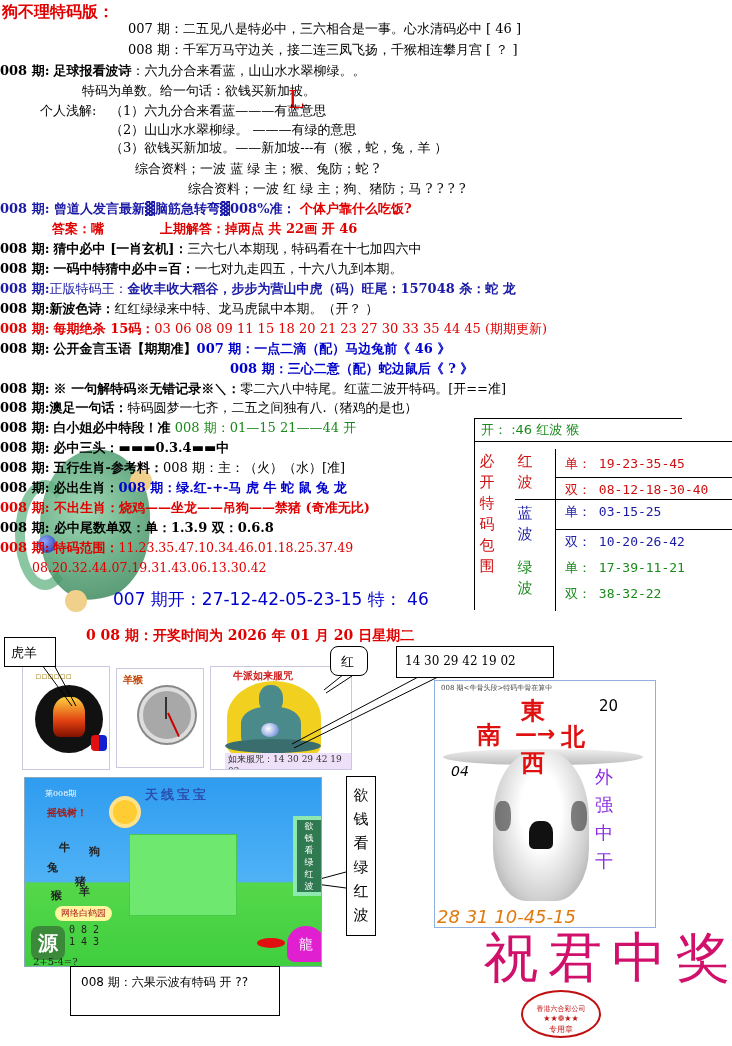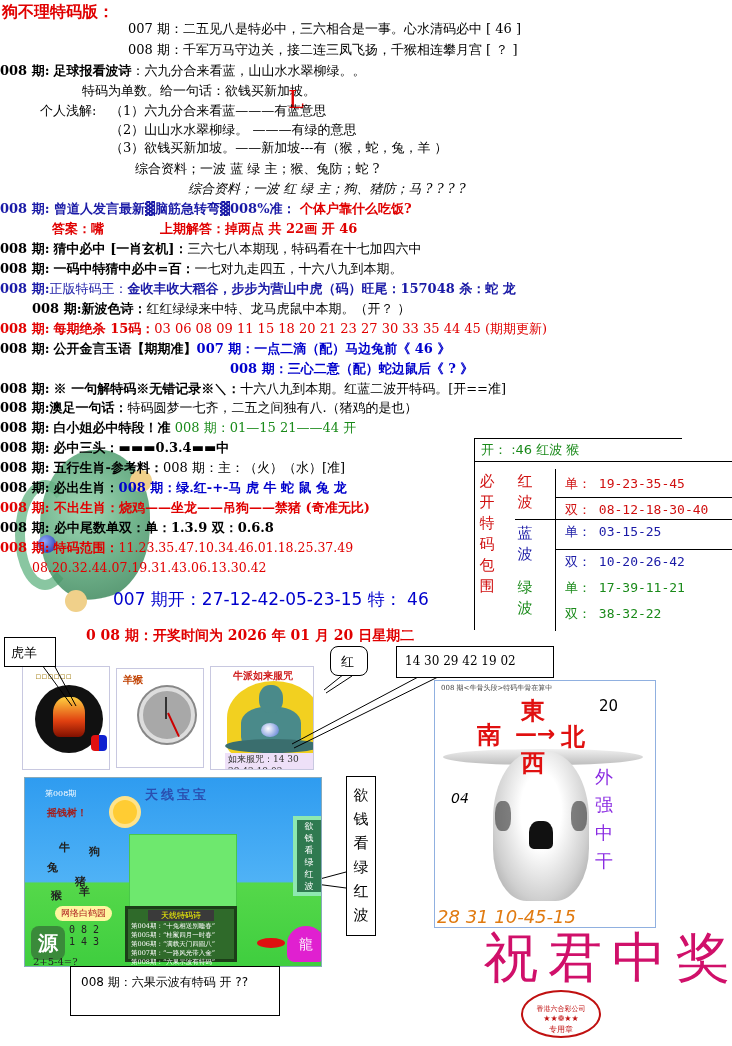--- a/index.html
+++ b/index.html
@@ -16,21 +16,21 @@
 
   
   .dragon { position: absolute; left: 10px; top: 440px; width: 150px; height: 180px; pointer-events:none; }
   .dragon .body { position:absolute; left:30px; top:10px; width:110px; height:150px; border-radius:50% 45% 50% 45%; background: radial-gradient(circle at 40% 40%, #8fd0a8 0%, #5aa87a 45%, #3f8a5e 80%, transparent 81%); opacity:.85; }
   .dragon .tail { position:absolute; left:5px; top:40px; width:60px; height:110px; border-radius:50%; border:10px solid #6cb88a; border-right-color: transparent; opacity:.8; }
   .dragon .claw1 { position:absolute; left:120px; top:30px; width:22px; height:22px; border-radius:50%; background:#f0d08a; }
   .dragon .claw2 { position:absolute; left:55px; top:150px; width:22px; height:22px; border-radius:50%; background:#f0d08a; }
   .dragon .pearl { position:absolute; left:28px; top:95px; width:18px; height:18px; border-radius:50%; background: radial-gradient(circle at 35% 35%, #8fa8ff, #1a2aa0); }
 
   
-  .wave-table { position:absolute; left:474px; top:438px; width:208px; height:192px; border-left:1px solid #000; border-top:1px solid #000; font-family: "DejaVu Sans Mono", "Liberation Mono", monospace; }
+  .wave-table { position:absolute; left:474px; top:418px; width:208px; height:192px; border-left:1px solid #000; border-top:1px solid #000; font-family: "DejaVu Sans Mono", "Liberation Mono", monospace; }
   .wave-table .kai { position:absolute; left:6px; top:2px; font-size:13px; color:#1a8a1a; font-family:"DejaVu Sans", sans-serif; }
   .wave-table .hline { position:absolute; height:1px; background:#000; }
   .wave-table .vline { position:absolute; width:1px; background:#000; }
   .vert { position:absolute; font-size:15px; line-height:21px; width:16px; text-align:center; white-space:normal; font-family:"DejaVu Sans", sans-serif; }
   .cell { position:absolute; font-size:13px; white-space:nowrap; }
   .cell .lbl { font-family:"DejaVu Sans", sans-serif; }
 
   
   .result { position:absolute; left:113px; top:588px; font-size:17px; color:#0000cc; font-family:"DejaVu Sans", sans-serif; white-space:nowrap; }
 
@@ -80,21 +80,21 @@
   
   .skull { position:absolute; left:434px; top:680px; width:222px; height:248px; border:1px solid #90b0e0; background:#fff; overflow:hidden; }
   .skull .hdr { position:absolute; left:6px; top:2px; font-size:7px; color:#444; }
   .skull .dir { position:absolute; color:#e01010; font-size:24px; font-weight:bold; font-family:"DejaVu Sans", sans-serif; }
   .skull .horn { position:absolute; left:8px; top:68px; width:200px; height:16px; border-radius:50%; background:linear-gradient(#f0f0f0,#bdbdbd); }
   .skull .head { position:absolute; left:58px; top:70px; width:96px; height:150px; border-radius:45% 45% 35% 35%; background: radial-gradient(ellipse at 50% 40%, #ffffff 30%, #cfcfcf 70%, #9a9a9a 100%); }
   .skull .eye1 { position:absolute; left:60px; top:120px; width:16px; height:30px; background:#333; border-radius:40%; opacity:.6; }
   .skull .eye2 { position:absolute; left:136px; top:120px; width:16px; height:30px; background:#333; border-radius:40%; opacity:.6; }
   .skull .nose { position:absolute; left:94px; top:140px; width:24px; height:28px; background:#111; border-radius:40% 40% 20% 20%; }
   .skull .num20 { position:absolute; left:164px; top:16px; font-size:15px; font-family:"DejaVu Sans", sans-serif; }
-  .skull .num04 { position:absolute; left:16px; top:82px; font-size:14px; font-family:"DejaVu Sans", sans-serif; font-style:italic;margin-top:27px; }
+  .skull .num04 { position:absolute; left:16px; top:82px; font-size:14px; font-family:"DejaVu Sans", sans-serif; font-style:italic; }
   .skull .side { position:absolute; left:160px; top:82px; width:20px; font-size:18px; line-height:28px; color:#8a2be2; white-space:normal; font-family:"DejaVu Serif", serif; }
   .skull .foot { position:absolute; left:2px; top:225px; font-size:18px; color:#e07a10; font-style:italic; font-family:"DejaVu Sans", sans-serif; white-space:nowrap; }
 
   .blessing { position:absolute; left:484px; top:922px; font-size:54px; color:#d0106a; letter-spacing:10px; font-family:"DejaVu Serif", serif; white-space:nowrap; }
   .stamp { position:absolute; left:521px; top:990px; width:80px; height:48px; border:2px solid #c01010; border-radius:50%; text-align:center; color:#c01010; }
   .stamp .arc { font-size:7px; margin-top:12px; }
   .stamp .stars { font-size:8px; line-height:10px; }
   .stamp .bot { font-size:8px; }
 
   svg.ptr { position:absolute; overflow:visible; pointer-events:none; }
@@ -111,56 +111,56 @@
   <span class="b">008 期:</span>
   <span class="b">足球报看波诗</span><span>：六九分合来看蓝，山山水水翠柳绿。。</span>
 </div>
 <div class="abs line" style="left:82px;top:82px;">特码为单数。给一句话：欲钱买新加坡。</div>
 <div class="abs" style="left:288px;top:86px;font-size:24px;color:#e00000;font-family:'DejaVu Serif',serif;">L</div>
 <div class="abs line" style="left:40px;top:102px;">个人浅解:</div>
 <div class="abs line" style="left:110px;top:102px;">（1）六九分合来看蓝———有蓝意思</div>
 <div class="abs line" style="left:110px;top:121px;">（2）山山水水翠柳绿。 ———有绿的意思</div>
 <div class="abs line" style="left:110px;top:139px;text-align:center;">（3）欲钱买新加坡。——新加坡---有（猴，蛇，兔，羊 ）</div>
 <div class="abs line" style="left:135px;top:160px;">综合资料；一波  蓝  绿   主；猴、兔防；蛇 ?</div>
-<div class="abs line" style="left:188px;top:180px;font-style:italic;">综合资料；一波  红  绿   主；狗、猪防；马 ? ? ? ?</div>
+<div class="abs line" style="left:188px;top:180px;">综合资料；一波  红  绿   主；狗、猪防；马 ? ? ? ?</div>
 
 <div class="abs line b dblue" style="left:0;top:200px;">
   <span>008 期:</span>
   <span>曾道人发言最新▓脑筋急转弯▓008%准：</span>
   <span class="red">个体户靠什么吃饭?</span>
 </div>
 <div class="abs line b red" style="left:52px;top:220px;">答案：嘴</div>
 <div class="abs line b red" style="left:160px;top:220px;">上期解答：掉两点   共 22画   开 46</div>
 
 <div class="abs line" style="left:0;top:240px;">
   <span class="b">008 期:</span>
   <span class="b">猜中必中 [一肖玄机]：</span><span>三六七八本期现，特码看在十七加四六中</span>
 </div>
 <div class="abs line" style="left:0;top:260px;">
   <span class="b">008 期:</span>
   <span class="b">一码中特猜中必中=百：</span><span>一七对九走四五，十六八九到本期。</span>
 </div>
 <div class="abs line dblue" style="left:0;top:280px;">
   <span class="b">008 期:</span><span>正版特码王：</span><span class="b">金收丰收大稻谷，步步为营山中虎（码）旺尾：157048 杀：蛇 龙</span>
 </div>
-<div class="abs line" style="left:0;top:300px;margin-left:32px;">
+<div class="abs line" style="left:0;top:300px;">
   <span class="b">008 期:</span><span class="b">新波色诗：</span><span>红红绿绿来中特、龙马虎鼠中本期。（开？ ）</span>
 </div>
 <div class="abs line red" style="left:0;top:320px;">
   <span class="b">008 期:</span>
   <span class="b">每期绝杀 15码：</span><span>03 06 08 09 11 15 18 20 21 23 27 30 33 35 44 45 (期期更新)</span>
 </div>
 <div class="abs line" style="left:0;top:340px;">
   <span class="b">008 期:</span>
   <span class="b">公开金言玉语【期期准】</span><span class="b blue">007 期：一点二滴（配）马边兔前《 46 》</span>
 </div>
 <div class="abs line b blue" style="left:230px;top:360px;">008 期：三心二意（配）蛇边鼠后《  ? 》</div>
 <div class="abs line" style="left:0;top:380px;">
   <span class="b">008 期:</span>
-  <span class="b">※ 一句解特码※无错记录※＼：</span><span>十六八九到本期。红蓝二波开特码。[开==准]</span>
+  <span class="b">※ 一句解特码※无错记录※＼：</span><span>零二六八中特尾。红蓝二波开特码。[开==准]</span>
 </div>
 <div class="abs line" style="left:0;top:399px;">
   <span class="b">008 期:</span><span class="b">澳足一句话：</span><span>特码圆梦一七齐，二五之间独有八.（猪鸡的是也）</span>
 </div>
 
 <div class="dragon">
   <div class="tail"></div>
     <div class="body"></div>
     <div class="claw1"></div>
     <div class="claw2"></div>
@@ -246,21 +246,21 @@
   <div class="p1-swirl"></div>
     <div class="p1-fire"></div>
     <div class="p1-ball"></div>
 </div>
 <div class="panel" style="left:116px;top:668px;width:88px;height:100px;">
   <div class="p2-top">羊猴</div>
   <div class="p2-clock"></div>
   <div class="p2-hand1"></div>
     <div class="p2-hand2"></div>
 </div>
-<div class="panel" style="left:210px;top:666px;width:104px;height:104px;">
+<div class="panel" style="left:210px;top:666px;width:142px;height:104px;">
   <div class="p3-title">牛派如来服咒</div>
   <div class="p3-bg"></div>
     <div class="p3-buddha-body"></div>
     <div class="p3-buddha-head"></div>
     <div class="p3-base"></div>
     <div class="p3-orb"></div>
   <div class="p3-nums">如来服咒：14 30 29 42 19 02</div>
 </div>
 
 <svg class="ptr" style="left:0;top:0;" width="732" height="1046">
@@ -294,28 +294,20 @@
   <div class="ground-label" style="top:128px;">网络白鹤园</div>
   <div class="greenbox"></div>
   <div class="frame">
     <span>欲</span>
       <span>钱</span>
       <span>看</span>
       <span>绿</span>
       <span>红</span>
       <span>波</span>
   </div>
-  <div class="board">
-    <div class="hd">天线特码诗</div>
-    <div class="ln">第004期：“十兔相送别睡春”</div>
-    <div class="ln">第005期：“桂鬣四月一时春”</div>
-    <div class="ln">第006期：“满载天门四圆八”</div>
-    <div class="ln">第007期：“一路风光带入金”</div>
-    <div class="ln">第008期：“六果示波有特码”</div>
-  </div>
   <div class="src">源</div>
   <div class="srcnums">
       <div>0 8 2</div>
       <div>1 4 3</div>
     </div>
   <div class="srcnums2">2+5-4=?</div>
   <div class="arrow"></div>
   <div class="dragonlogo">龍</div>
 </div>
 

